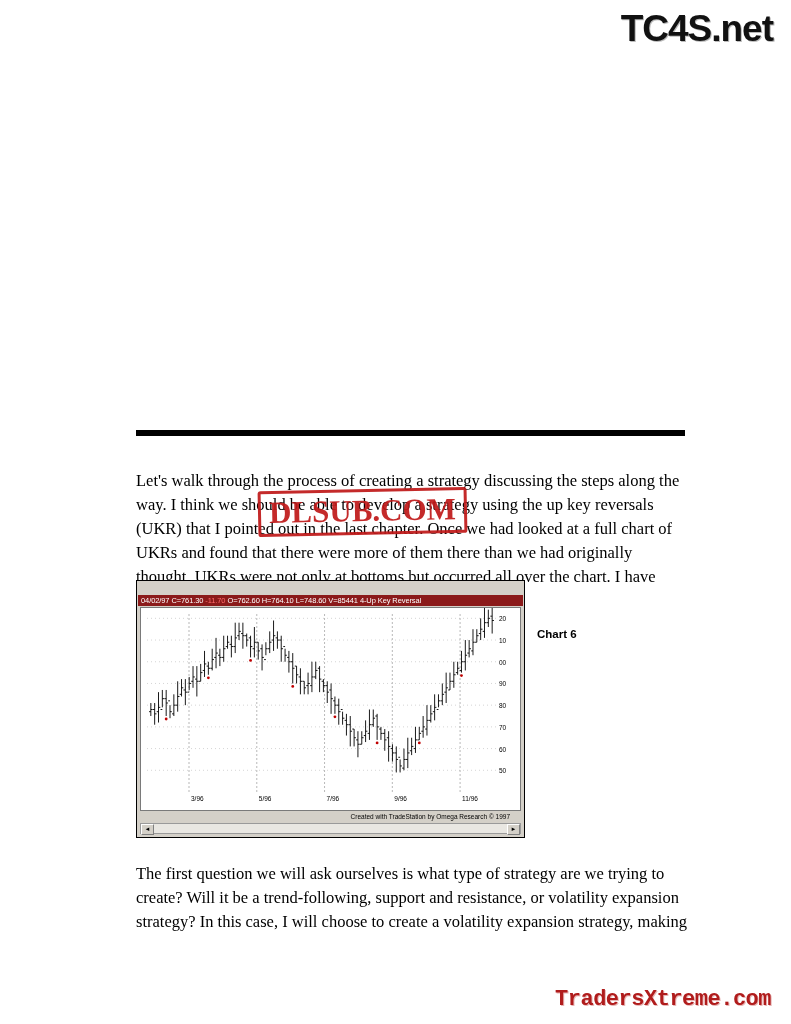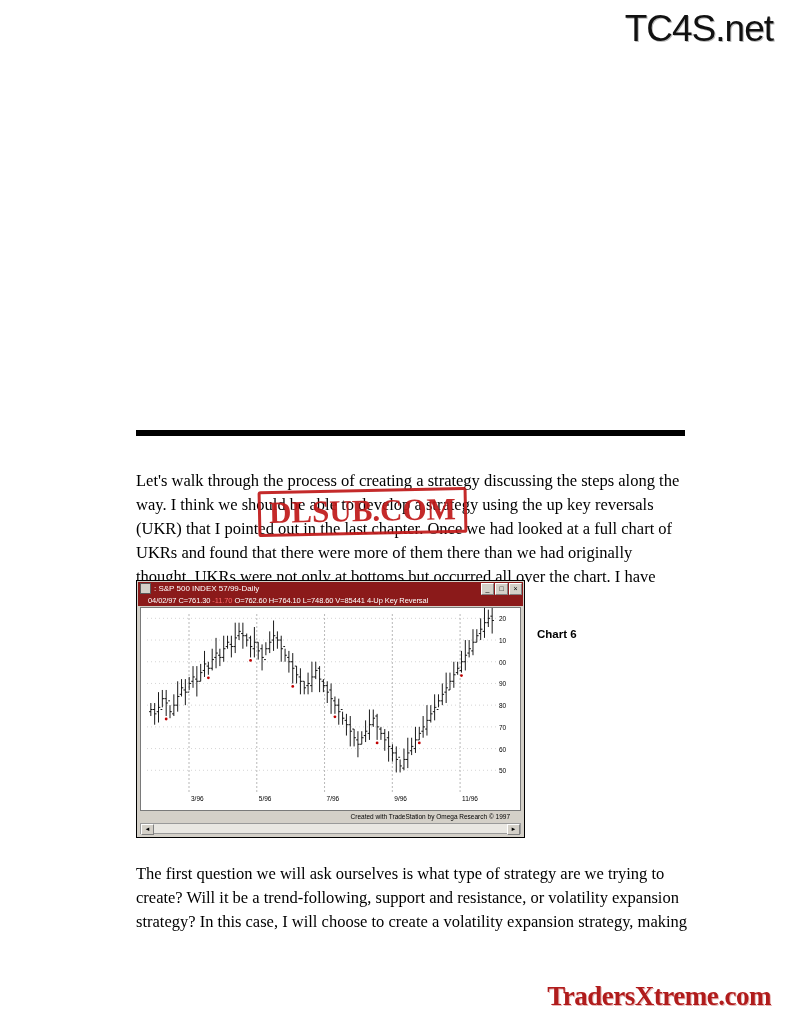--- a/index.html
+++ b/index.html
@@ -21,33 +21,33 @@
     width: 791px;
     height: 1024px;
   }
 
   
   .wm-top {
     position: absolute;
     right: 18px;
     top: 8px;
     font-family: "Liberation Sans", sans-serif;
-    font-weight: normal;
+    font-weight: bold;
     font-size: 37px;
     color: #111;
     letter-spacing: -1px;
     text-shadow: 1px 1px 0 #bbb;
   }
   .wm-bottom {
     position: absolute;
     right: 20px;
     bottom: 12px;
-    font-family: Liberation Serif, serif;
+    font-family: Liberation Mono, monospace;
     font-weight: bold;
-    font-size: 27px;
+    font-size: 22px;
     color: #b01c1c;
     letter-spacing: -0.5px;
     text-shadow: 1px 1px 0 #e8b7b7;
     text-align: center;
   }
   .wm-mid {
     position: absolute;
     left: 258px;
     top: 489px;
     font-family: "Liberation Serif", serif;
@@ -143,21 +143,21 @@
   .infobar {
     position: absolute;
     left: 1px; top: 14px;
     width: 385px;
     height: 11px;
     background: #8b1a1a;
     color: #fff;
     font-size: 7.5px;
     line-height: 11px;
     white-space: nowrap;
-    padding-left: 10px;
+    padding-left: 3px;
     box-sizing: border-box;
     letter-spacing: -0.1px;
   }
   .infobar .neg { color: #ff6b6b; }
   .plot {
     position: absolute;
     left: 3px;
     top: 26px;
     width: 381px;
     height: 204px;
@@ -230,29 +230,20 @@
   <div class="wm-top">TC4S.net</div>
 
   <div class="rule"></div>
 
   <p class="para para-1">Let's walk through the process of creating a strategy discussing the steps along the way. I think we should be able to develop a strategy using the up key reversals (UKR) that I pointed out in the last chapter. Once we had looked at a full chart of UKRs and found that there were more of them there than we had originally thought. UKRs were not only at bottoms but occurred all over the chart. I have reproduced the chart as Chart 1 below.</p>
 
   <div class="wm-mid">DLSUB.COM</div>
 
   <div class="chartwin">
 
-    <div class="titlebar">
-      <span class="tb-sysicon"></span>
-      <span class="tb-title">: S&amp;P 500 INDEX 57/99-Daily</span>
-      <span class="tb-btns">
-        <span class="tb-btn">_</span>
-        <span class="tb-btn">□</span>
-        <span class="tb-btn">×</span>
-      </span>
-    </div>
 
     <div class="infobar">
       <span>04/02/97</span>
       <span>C=761.30</span>
       <span class="neg">-11.70</span>
       <span>O=762.60</span>
       <span>H=764.10</span>
       <span>L=748.60</span>
       <span>V=85441</span>
       <span>4-Up Key Reversal</span>

